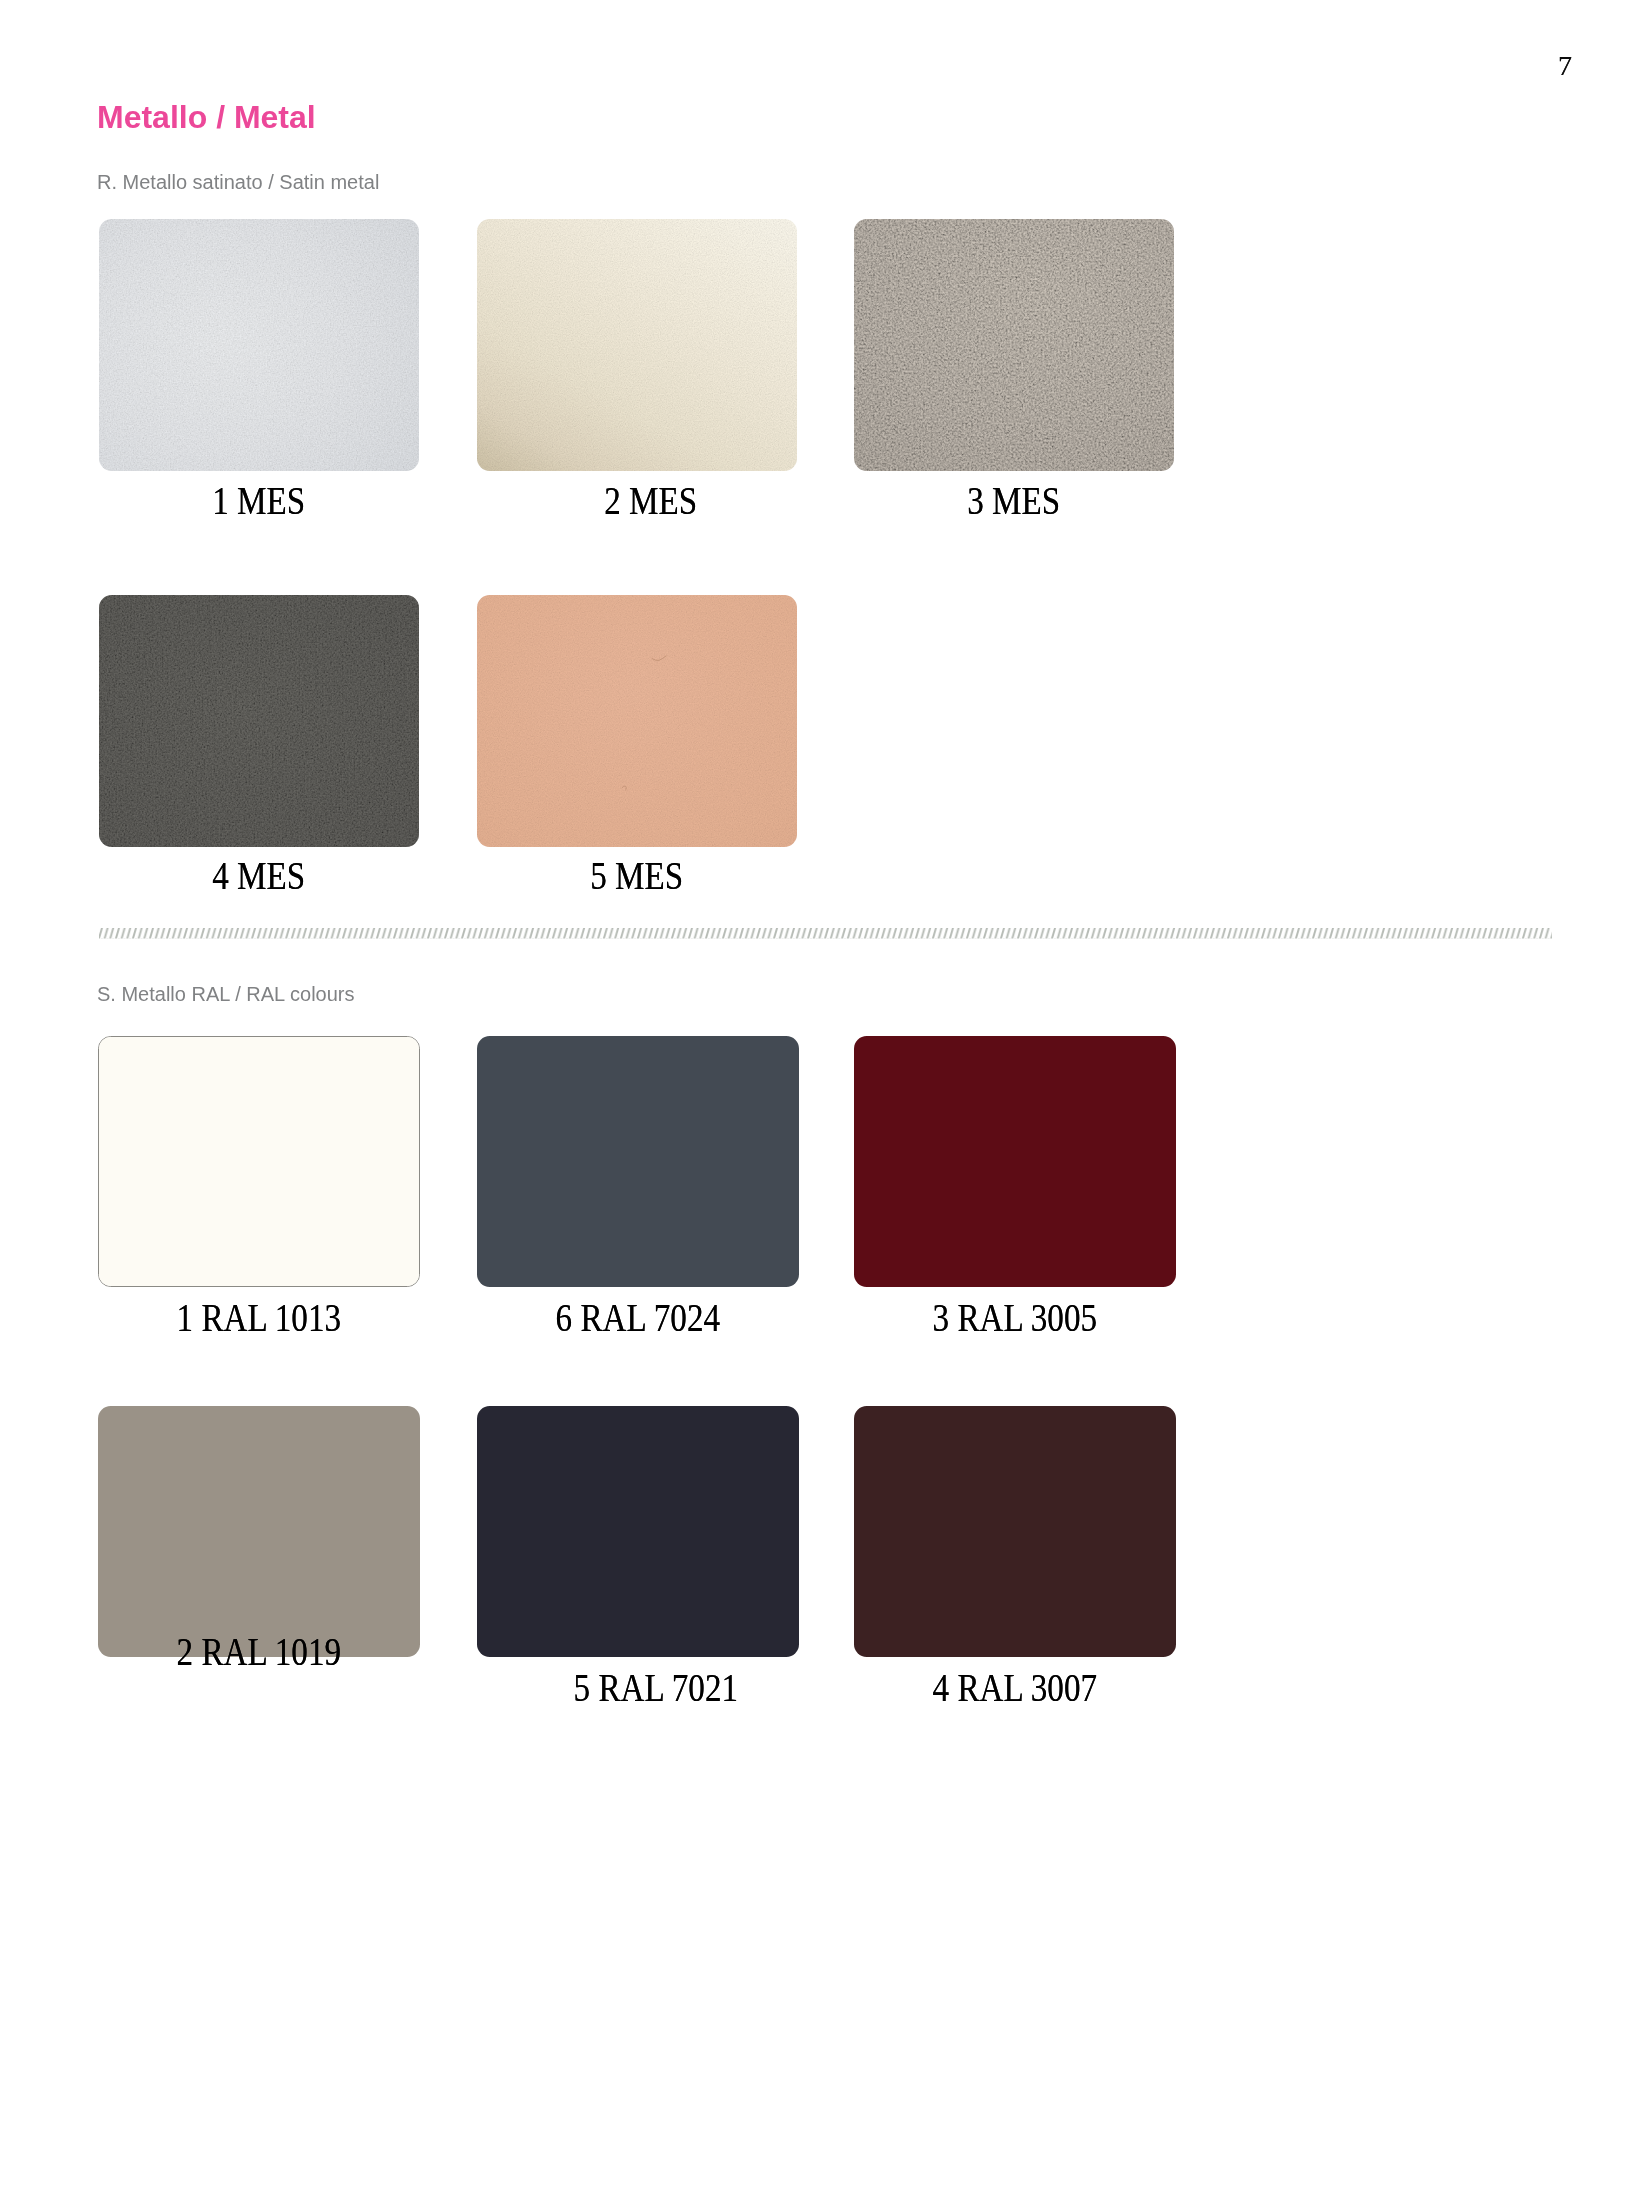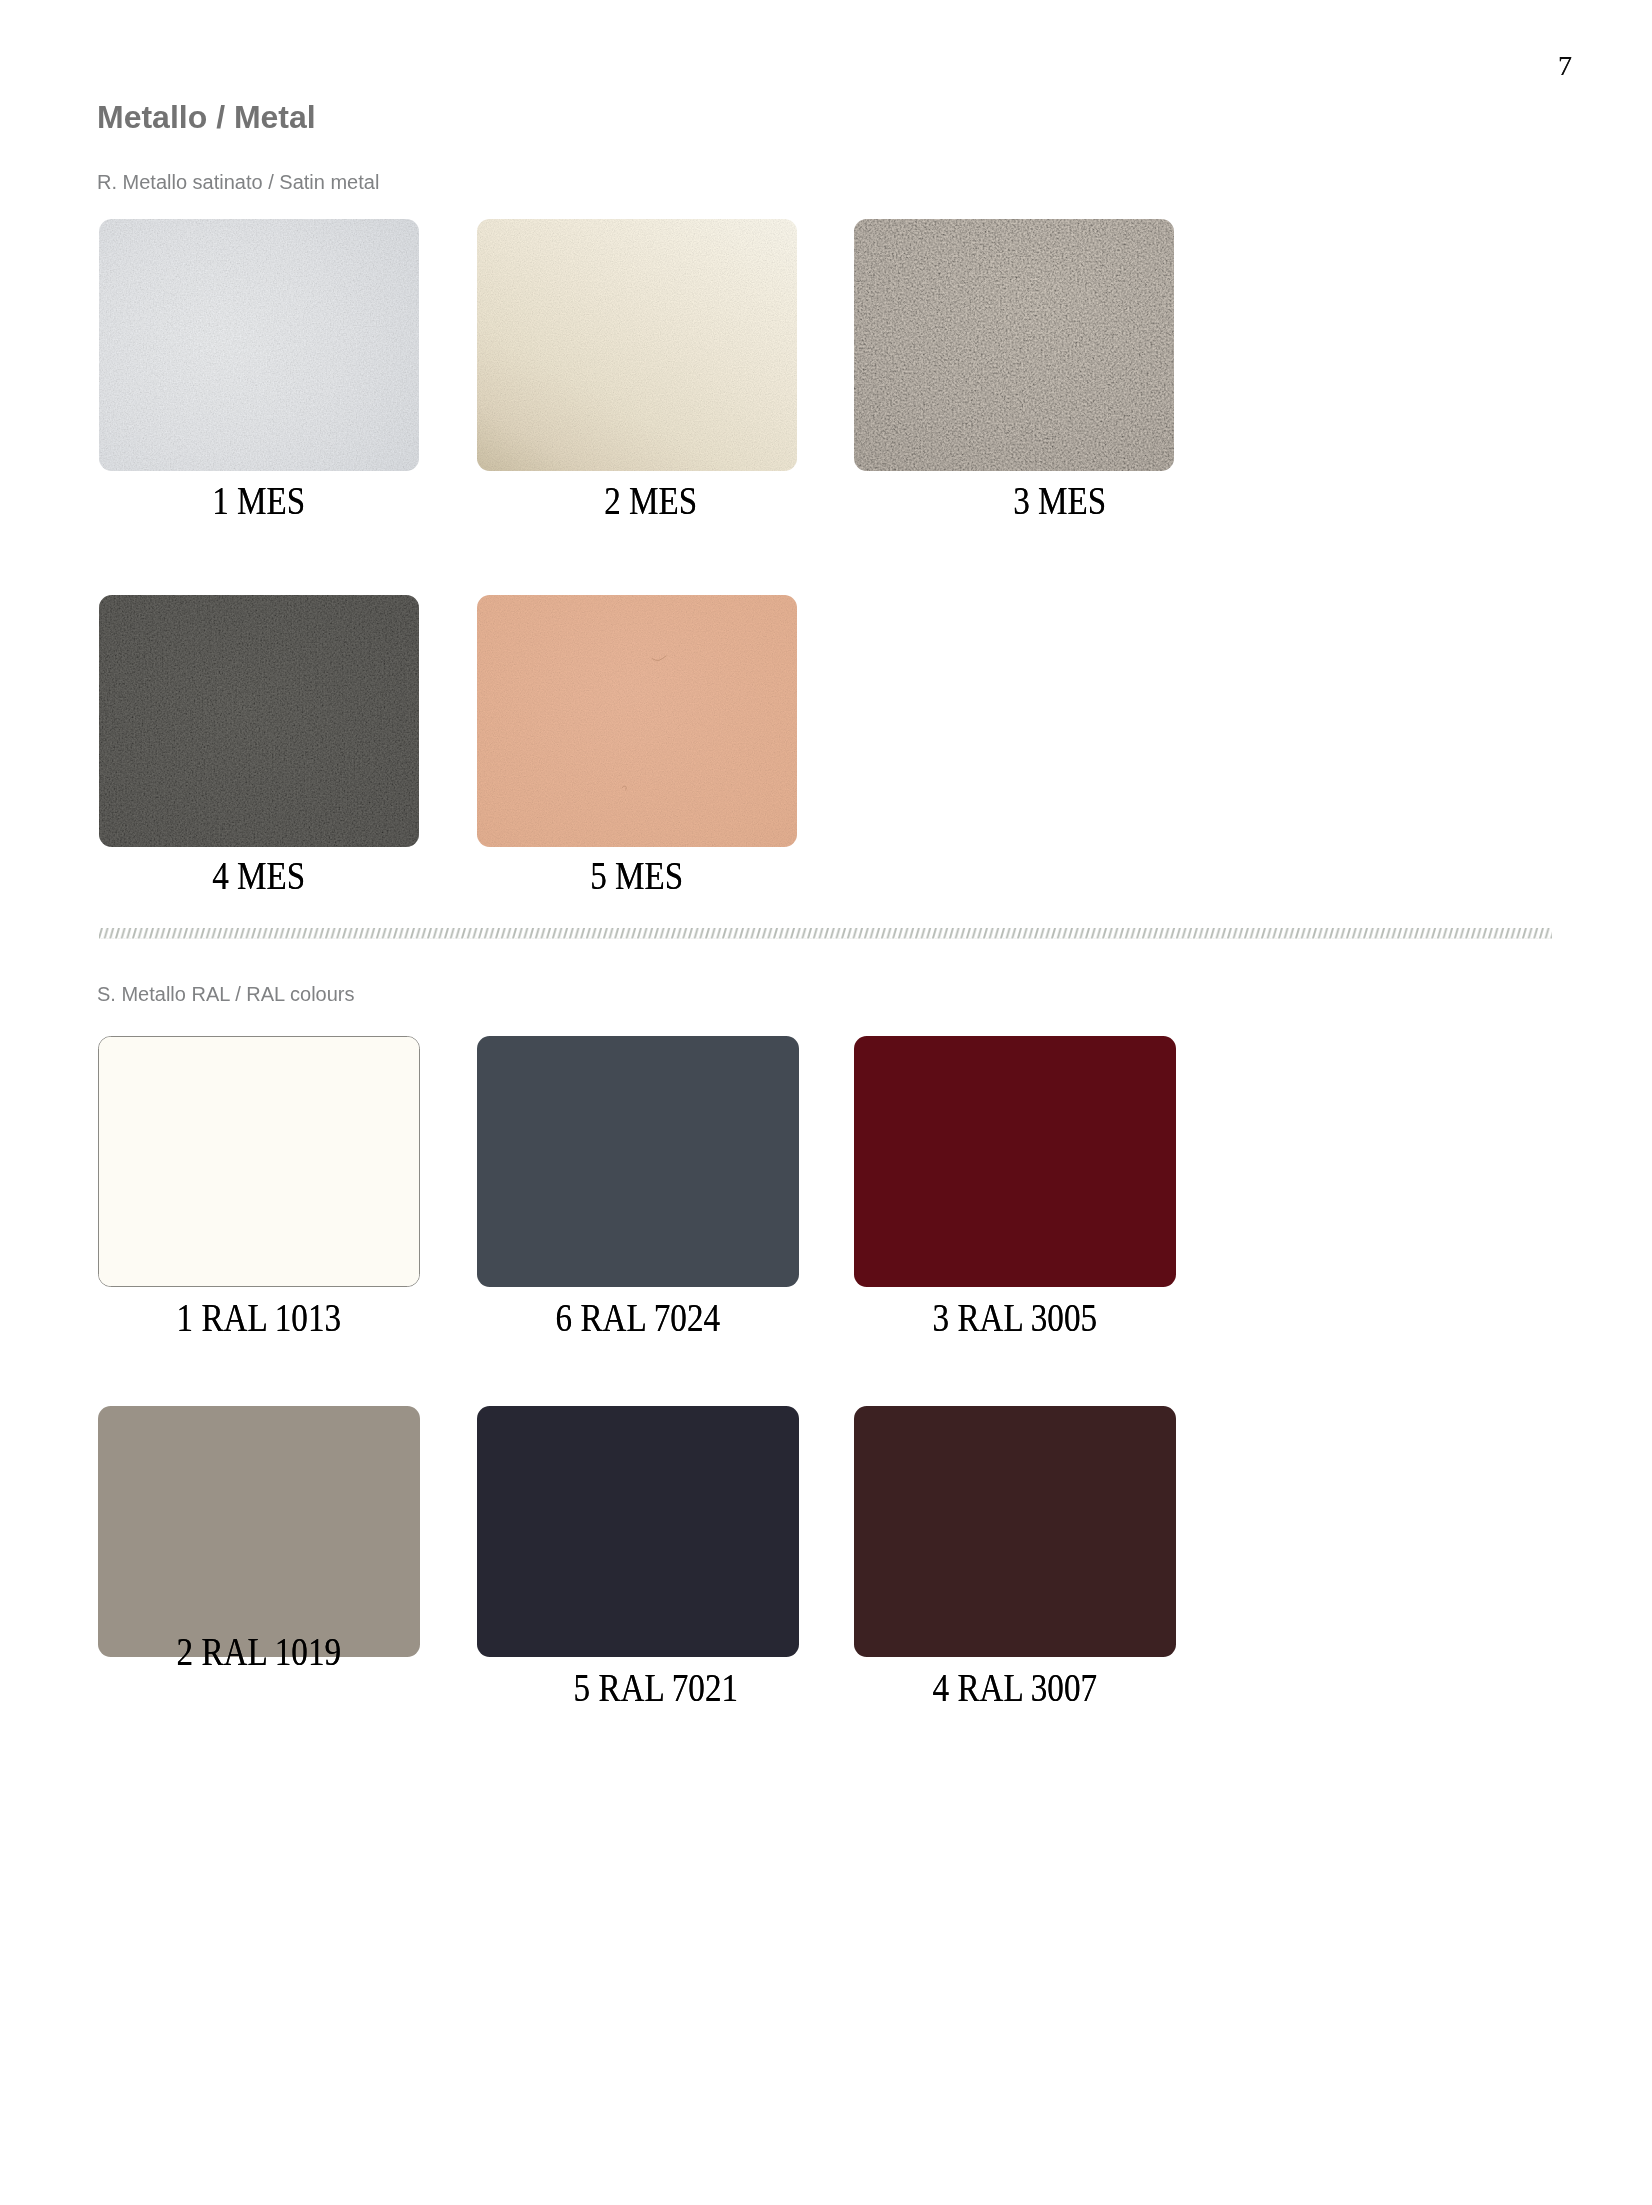--- a/index.html
+++ b/index.html
@@ -15,21 +15,21 @@
 
   .page-number{
     position:absolute;left:1558px;top:57px;width:40px;
     font-family:"Liberation Serif",serif;
     font-size:28px;color:#0d0d0d;line-height:0.64;text-align:left;text-shadow:0 0 0.4px rgba(0,0,0,0.8);
   }
 
   .section-title{
     position:absolute;left:97px;top:101px;
     font-family:"Liberation Sans",sans-serif;
-    font-weight:700;font-size:32px;color:#737373;
+    font-weight:700;font-size:32px;color:#ec4899;
     letter-spacing:0px;line-height:1;white-space:nowrap;
   }
 
   .group-title{
     position:absolute;left:97px;
     font-family:"Liberation Sans",sans-serif;
     font-weight:400;font-size:20px;color:#808284;
     letter-spacing:0px;line-height:1;white-space:nowrap;
   }
 
@@ -103,21 +103,21 @@
         linear-gradient(210deg, #fdfaef 0%, #faf5e6 20%, #f5eedc 44%, #efe7d2 66%, #e4d9c2 85%, #d1c5a9 100%)"></div>
     <div class="grain" style="filter:url(#grainD);opacity:0.18"></div>
   </div>
   <div class="swatch-label" style="left:491px;top:481px;width:320px"><span>2 MES</span></div>
 
   <div class="swatch" style="left:854px;top:219px;width:320px;height:252px">
     <div class="fill" style="background:
         radial-gradient(135% 135% at 58% 30%, #d1c9be 0%, #c9c1b7 40%, #bfb7ad 72%, #b4aca3 92%, #aca49c 100%)"></div>
     <div class="grain" style="filter:url(#grainB);opacity:0.62"></div>
   </div>
-  <div class="swatch-label" style="left:900px;top:481px;width:320px"><span>3 MES</span></div>
+  <div class="swatch-label" style="left:854px;top:481px;width:320px"><span>3 MES</span></div>
 
   <div class="swatch" style="left:99px;top:595px;width:320px;height:252px">
     <div class="fill" style="background:
         radial-gradient(155% 160% at 45% 45%, #6b6a65 0%, #64635f 45%, #5a5955 80%, #535250 100%)"></div>
     <div class="grain" style="filter:url(#grainC);opacity:0.62"></div>
   </div>
   <div class="swatch-label" style="left:99px;top:856px;width:320px"><span>4 MES</span></div>
 
   <div class="swatch" style="left:477px;top:595px;width:320px;height:252px">
     <div class="fill" style="background:

